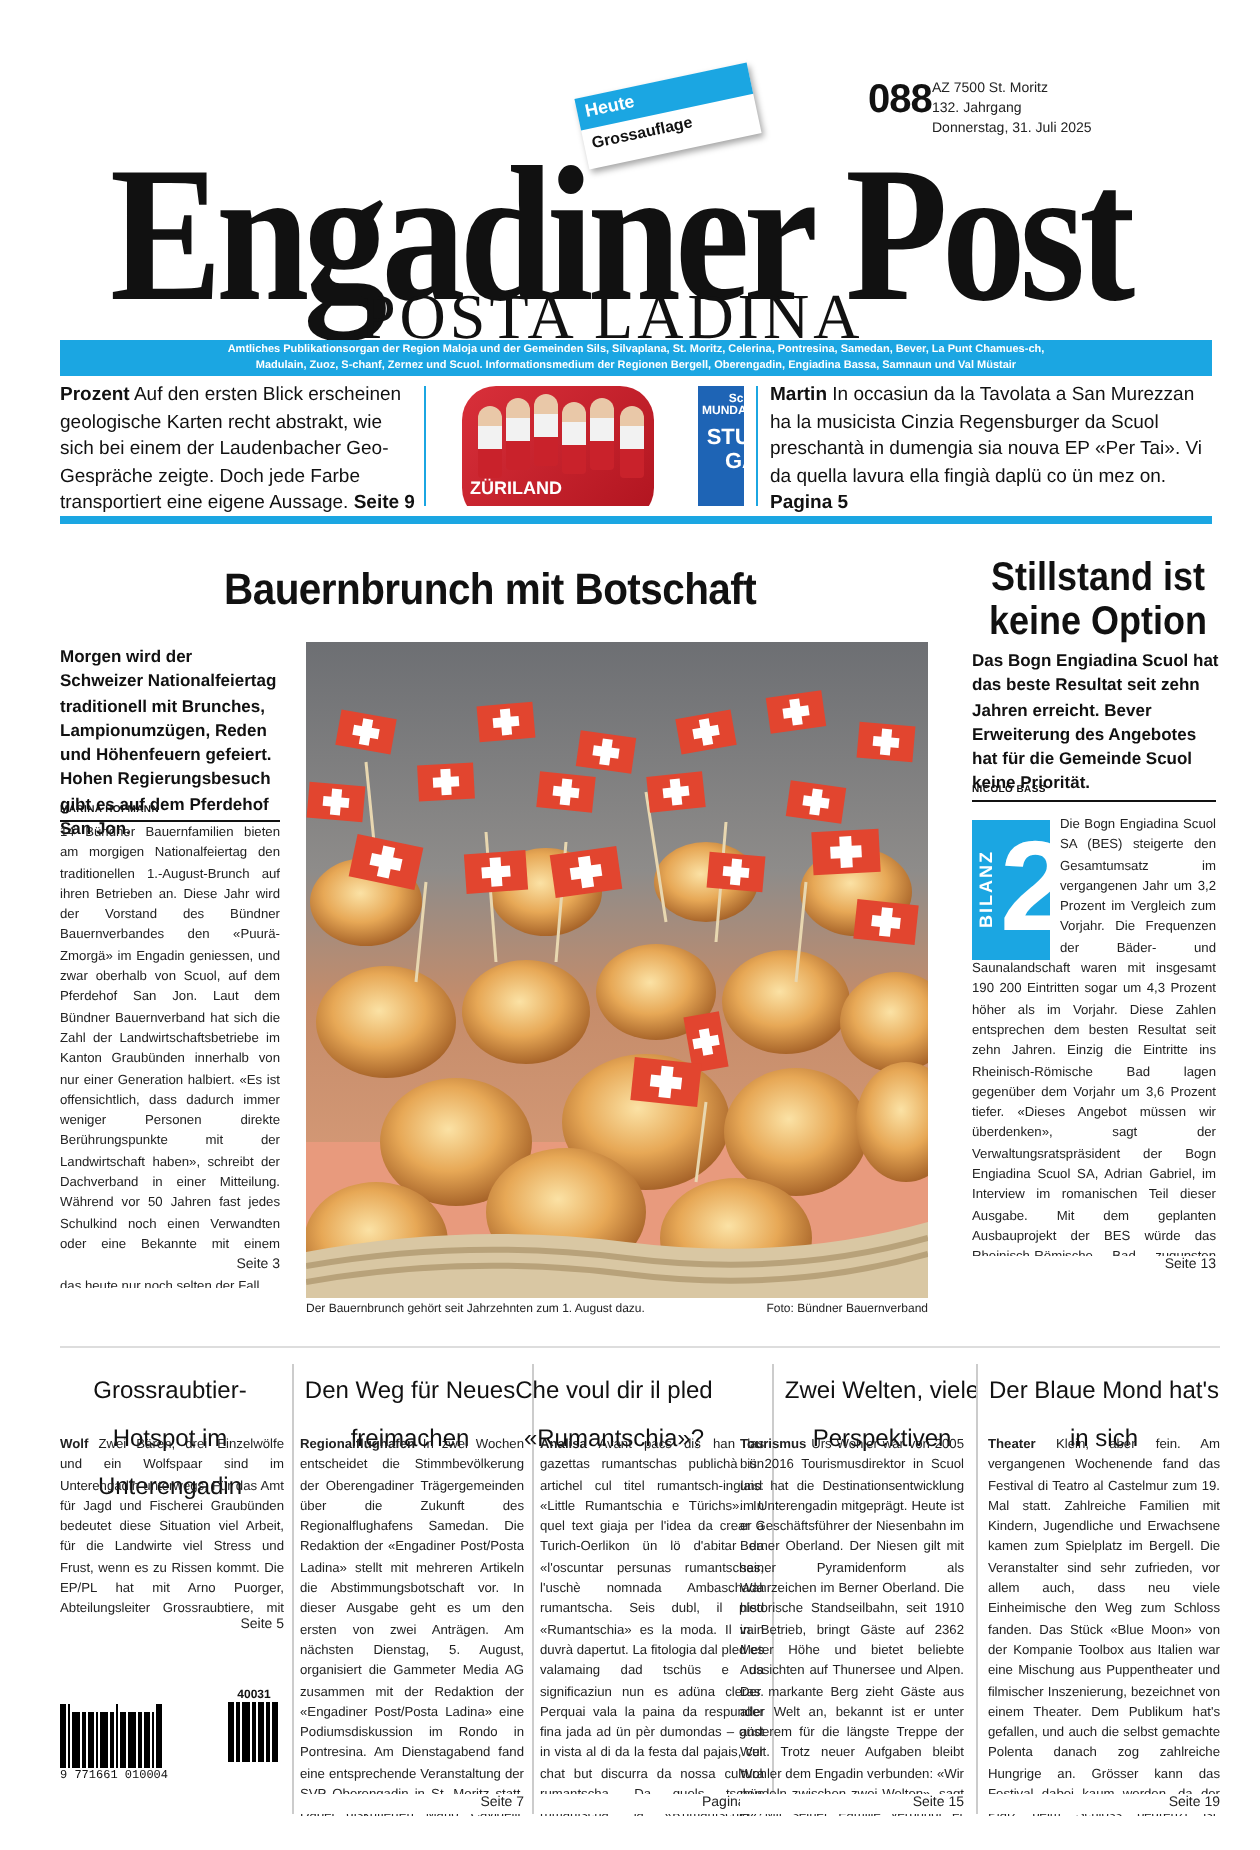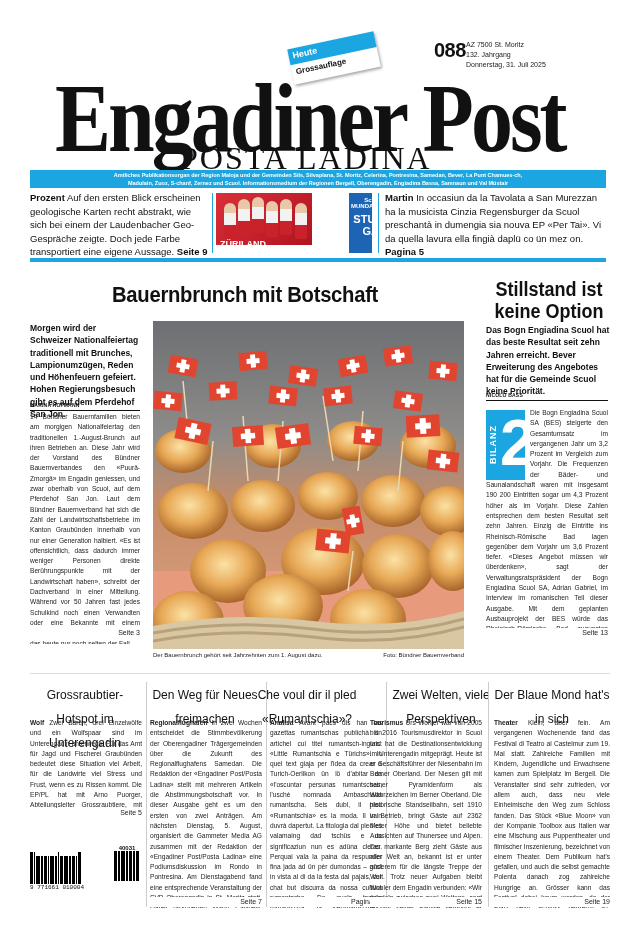--- a/index.html
+++ b/index.html
@@ -15,21 +15,21 @@
   .issue-meta { left:466px; top:40px; font-size:7px; line-height:10px; color:#222; }
   .title { left:55px; top:70px; font-family:"Liberation Serif", serif; font-weight:bold; font-size:84px; line-height:84px; letter-spacing:-3px; transform:scaleY(1.15); transform-origin:top left; }
   .subtitle { left:180px; top:140px; font-family:"Liberation Serif", serif; font-size:32px; letter-spacing:2px; }
   .blue-bar { left:30px; top:170px; width:576px; height:18px; background:#1ba6e2; color:#fff; font-size:5.5px; font-weight:bold; text-align:center; line-height:8px; padding-top:1px; }
 
   
   .teaser { top:191px; font-size:9.5px; line-height:13.5px; color:#111; }
   .teaser b { font-weight:bold; }
   .vrule { width:1px; background:#1ba6e2; }
   .ad { left:216px; top:193px; width:156px; height:60px; overflow:hidden; }
-  .ad .red { position:absolute; left:0; top:0; width:96px; height:52px; background:linear-gradient(135deg,#d9303a,#b0141f); }
+  .ad .red { position:absolute; left:15px; top:0; width:96px; height:68px; background:linear-gradient(135deg,#d9303a,#b0141f);border-radius:17px; }
   .ad .blue { position:absolute; left:96px; top:0; width:60px; height:60px; background:#1e64b5; color:#fff; font-weight:bold; text-align:center;margin-left:37px; }
   .ad .person { position:absolute; width:12px; height:36px; border-radius:6px 6px 2px 2px; background:linear-gradient(#e9c8a8 0 28%, #f2f2f2 28% 60%, #c9222b 60%); top:10px; }
   .blue-line { left:30px; top:258px; width:576px; height:4px; background:#1ba6e2; }
 
   
   .headline { left:112px; top:282px; font-size:22px; font-weight:bold; font-family:"Liberation Sans", sans-serif; letter-spacing:-0.3px; transform:scaleX(0.92); transform-origin:left top; }
   .side-head { left:488px; top:278px; width:122px; text-align:center; font-size:20px; font-weight:bold; line-height:22px; transform:scaleX(0.9); }
   .lead { left:30px; top:322px; width:110px; font-size:8.5px; line-height:12.3px; font-weight:bold; }
   .author { font-size:5px; font-weight:bold; letter-spacing:0.2px; border-bottom:1px solid #111; padding-bottom:2px; }
   .body { font-size:6.6px; line-height:10.3px; text-align:justify; color:#222; }

